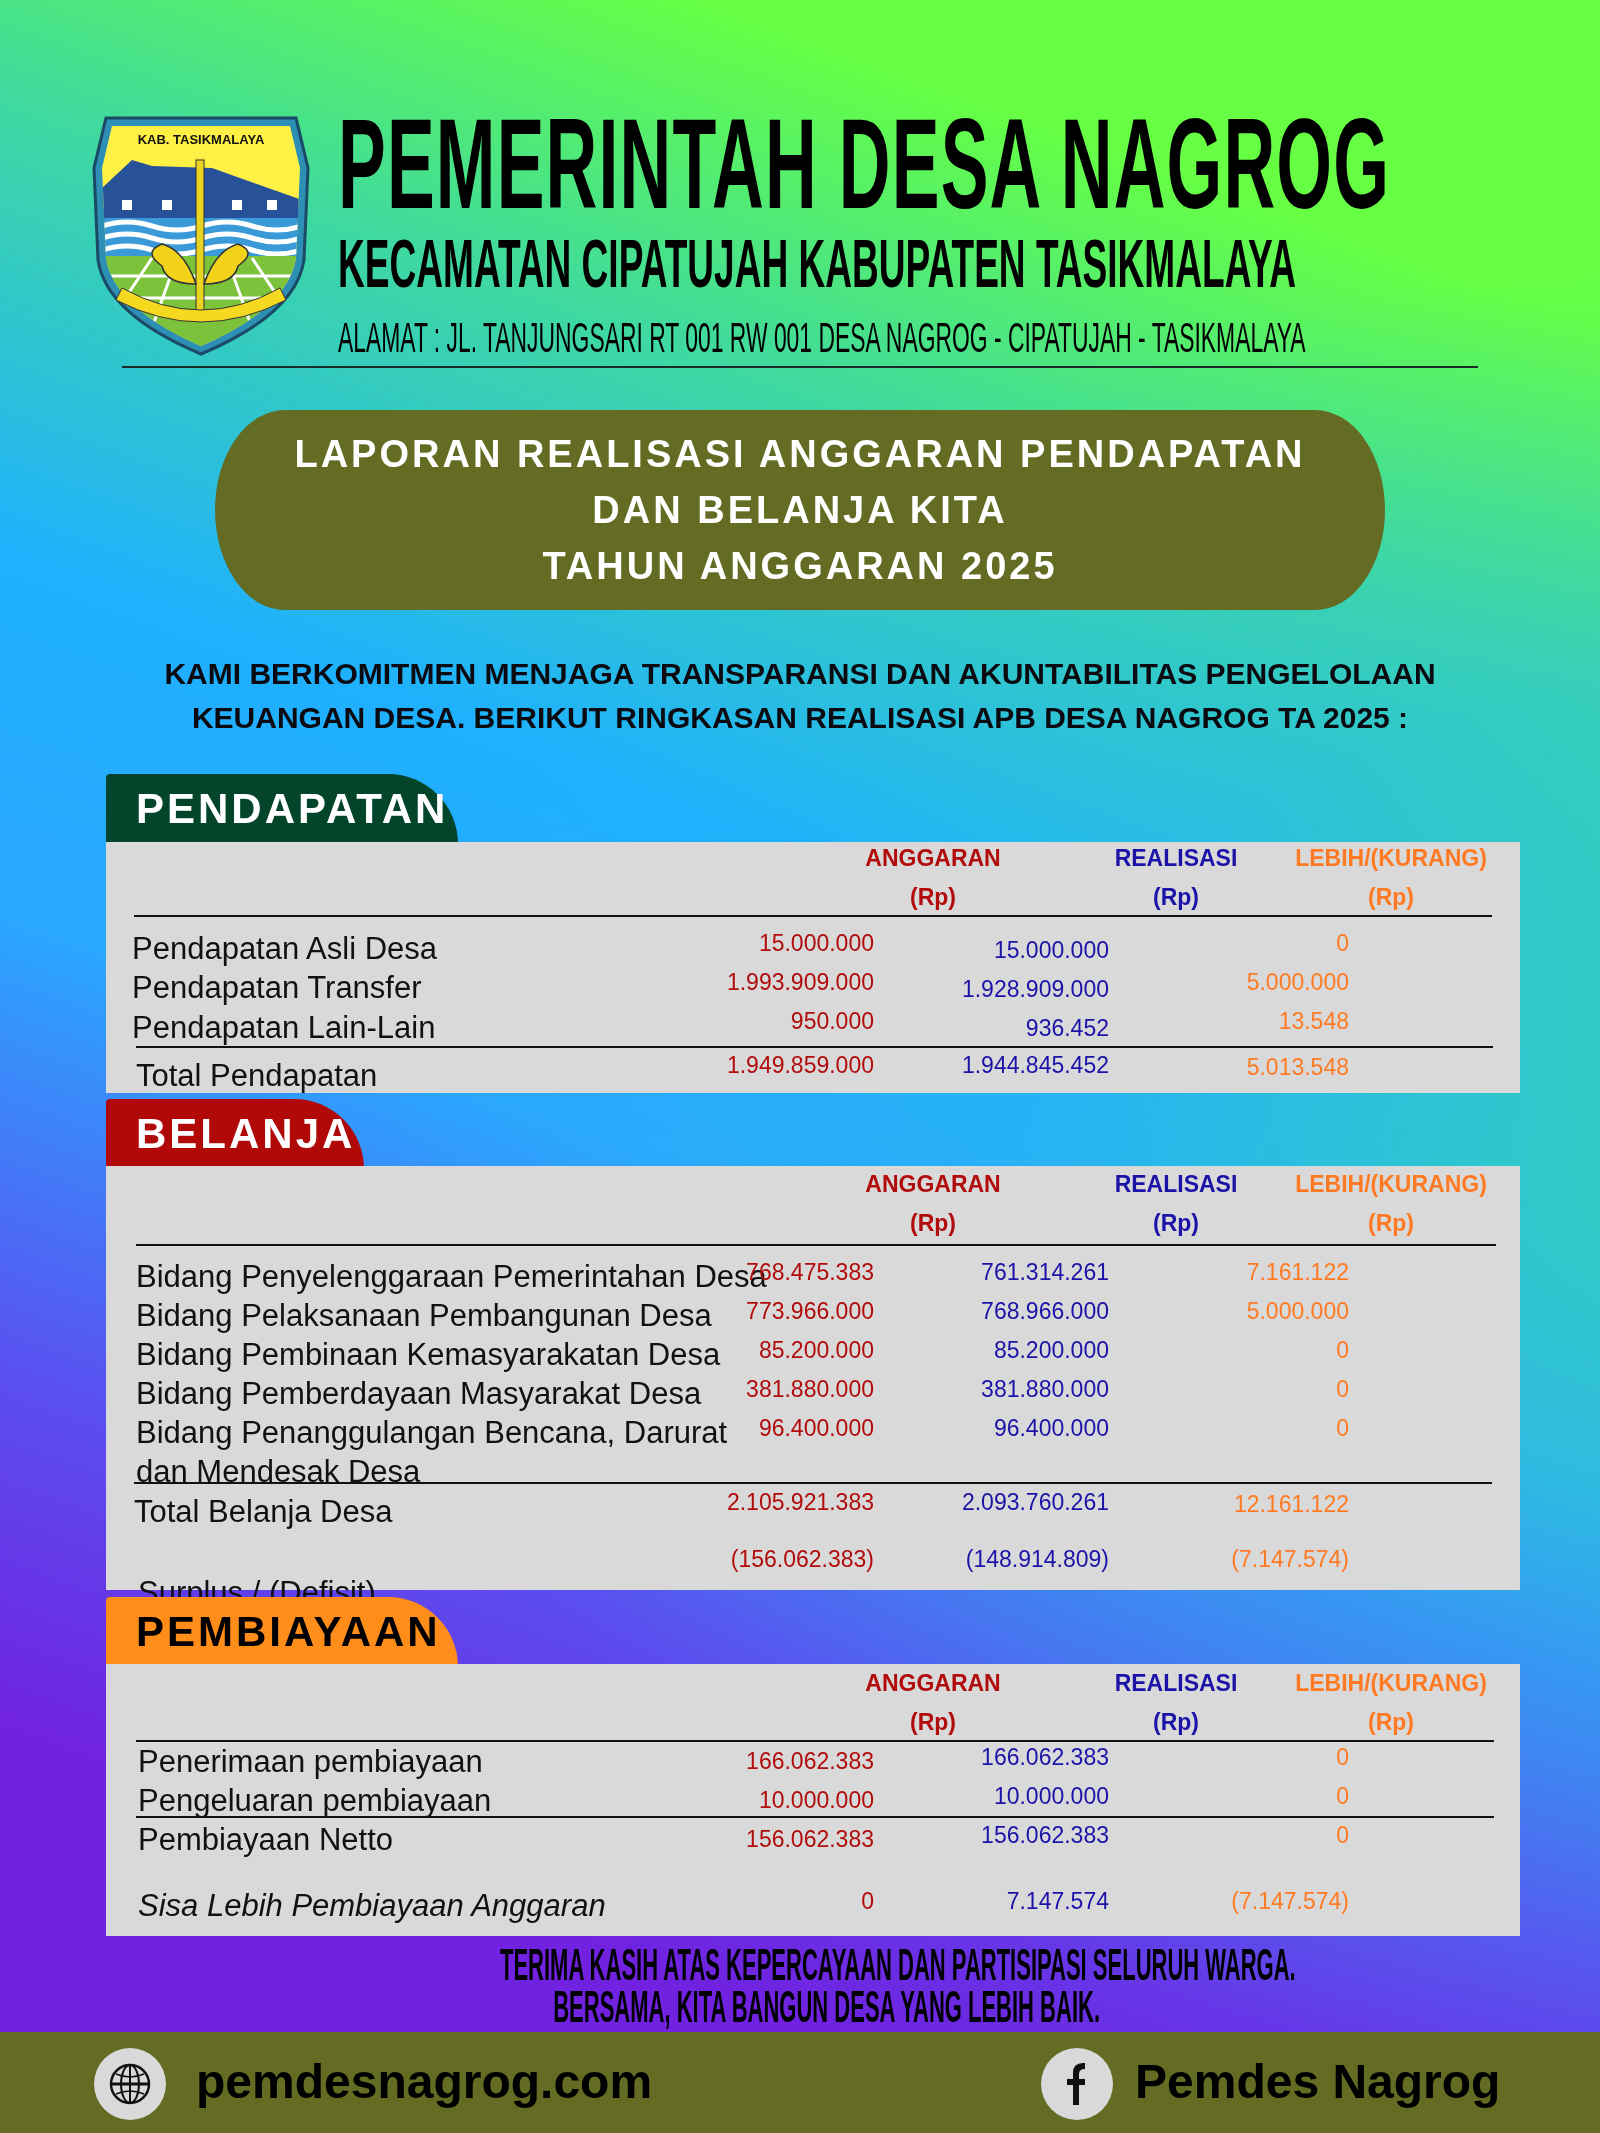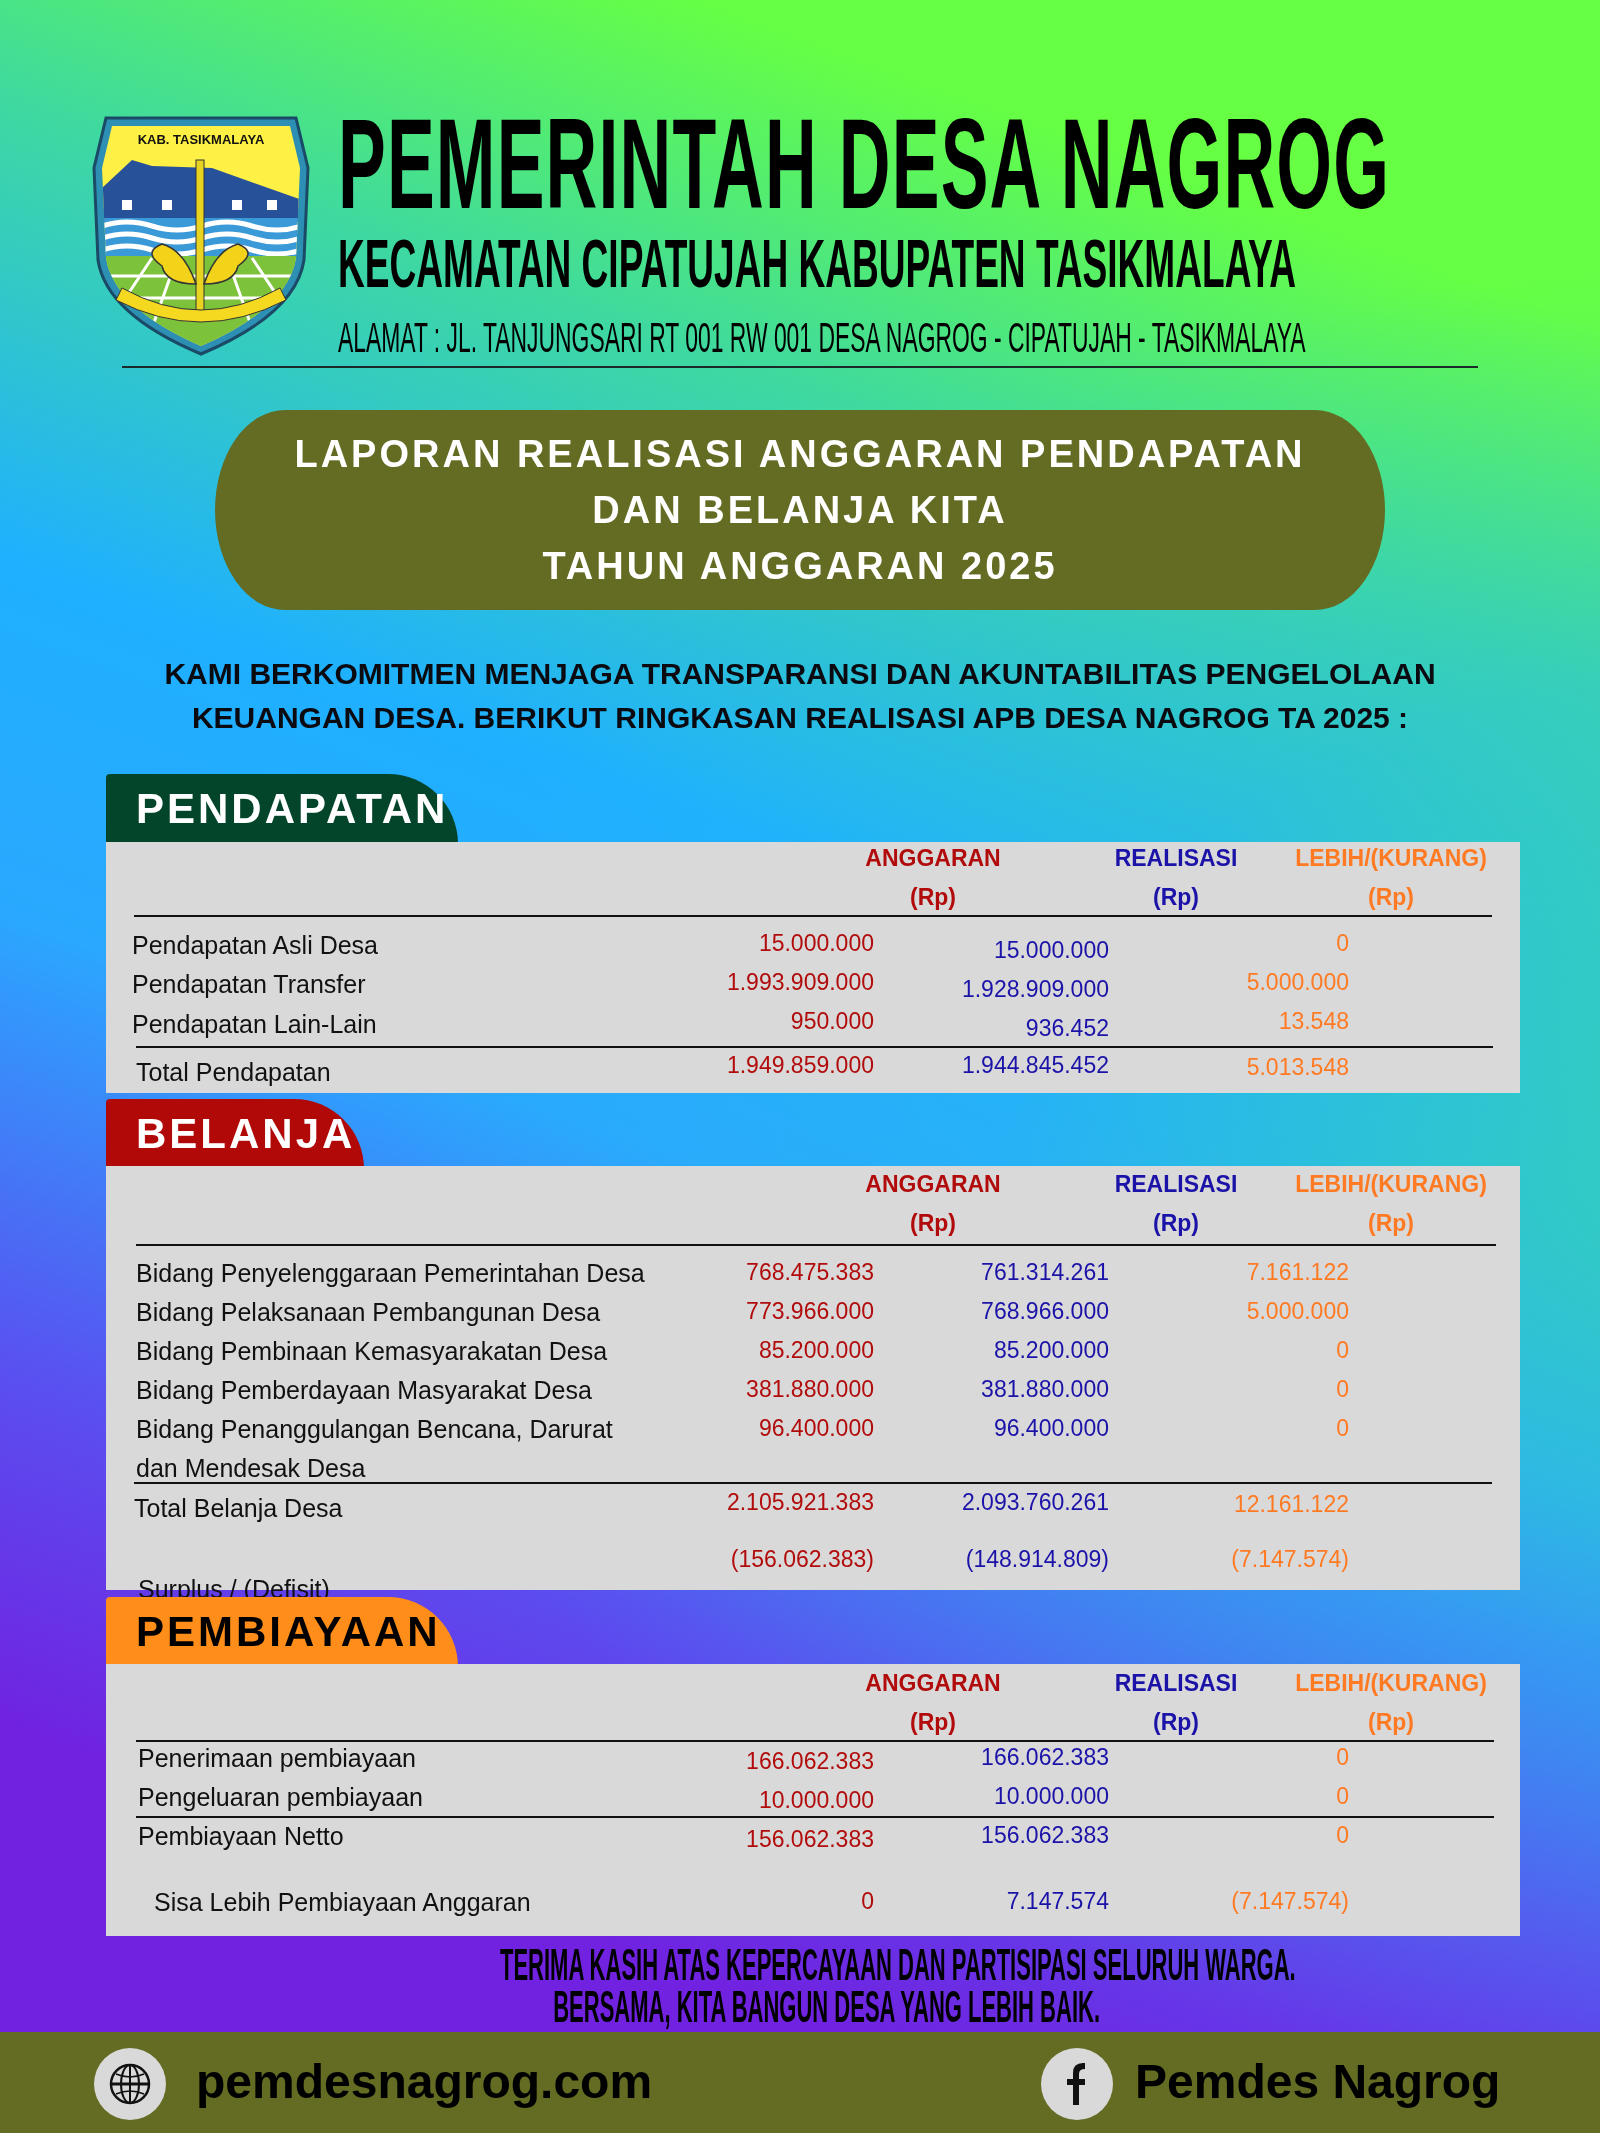--- a/index.html
+++ b/index.html
@@ -69,21 +69,21 @@
   .panel-bel  { top: 1166px; height: 424px; }
   .panel-pemb { top: 1664px; height: 272px; }
 
   .colhead { position: absolute; font-weight: bold; font-size: 23px; text-align: center; width: 220px; }
   .c-ang { color: #b10b0b; }
   .c-rea { color: #1b12a8; }
   .c-leb { color: #ff7a22; }
 
   .rule { position: absolute; height: 2px; background: #111; }
 
-  .row-label { position: absolute; font-size: 25px; color: #111; white-space: nowrap; }
+  .row-label { position: absolute; font-size: 31px; color: #111; white-space: nowrap; }
   .num { position: absolute; font-size: 23px; text-align: right; white-space: nowrap; width: 240px; }
   .num.ang { left: 528px; color: #b10b0b; }
   .num.rea { left: 763px; color: #1b12a8; }
   .num.leb { left: 1003px; color: #ff7a22; }
 
   .closing {
     position: absolute; left: 200px; top: 1944px; width: 1200px; text-align: right;
   }
   .closing div {
     font-weight: bold; font-size: 44px; line-height: 42px; color: #000;
@@ -263,21 +263,21 @@
     <div class="num leb" style="top:119px;">0</div>
   </div>
   <div class="rule" style="left:30px;top:152px;width:1358px;"></div>
   <div>
     <div class="row-label" style="left:32px;top:158px;">Pembiayaan Netto</div>
     <div class="num ang" style="top:162px;">156.062.383</div>
     <div class="num rea" style="top:158px;">156.062.383</div>
     <div class="num leb" style="top:158px;">0</div>
   </div>
   <div>
-    <div class="row-label" style="left:48px;top:224px;">Sisa Lebih Pembiayaan Anggaran</div>
+    <div class="row-label" style="left:32px;top:224px;font-style:italic;">Sisa Lebih Pembiayaan Anggaran</div>
     <div class="num ang" style="top:224px;">0</div>
     <div class="num rea" style="top:224px;">7.147.574</div>
     <div class="num leb" style="top:224px;">(7.147.574)</div>
   </div>
 </div>
 
 <div class="closing">
   <div>TERIMA KASIH ATAS KEPERCAYAAN DAN PARTISIPASI SELURUH WARGA.</div>
   <div>BERSAMA, KITA BANGUN DESA YANG LEBIH BAIK.</div>
 </div>

